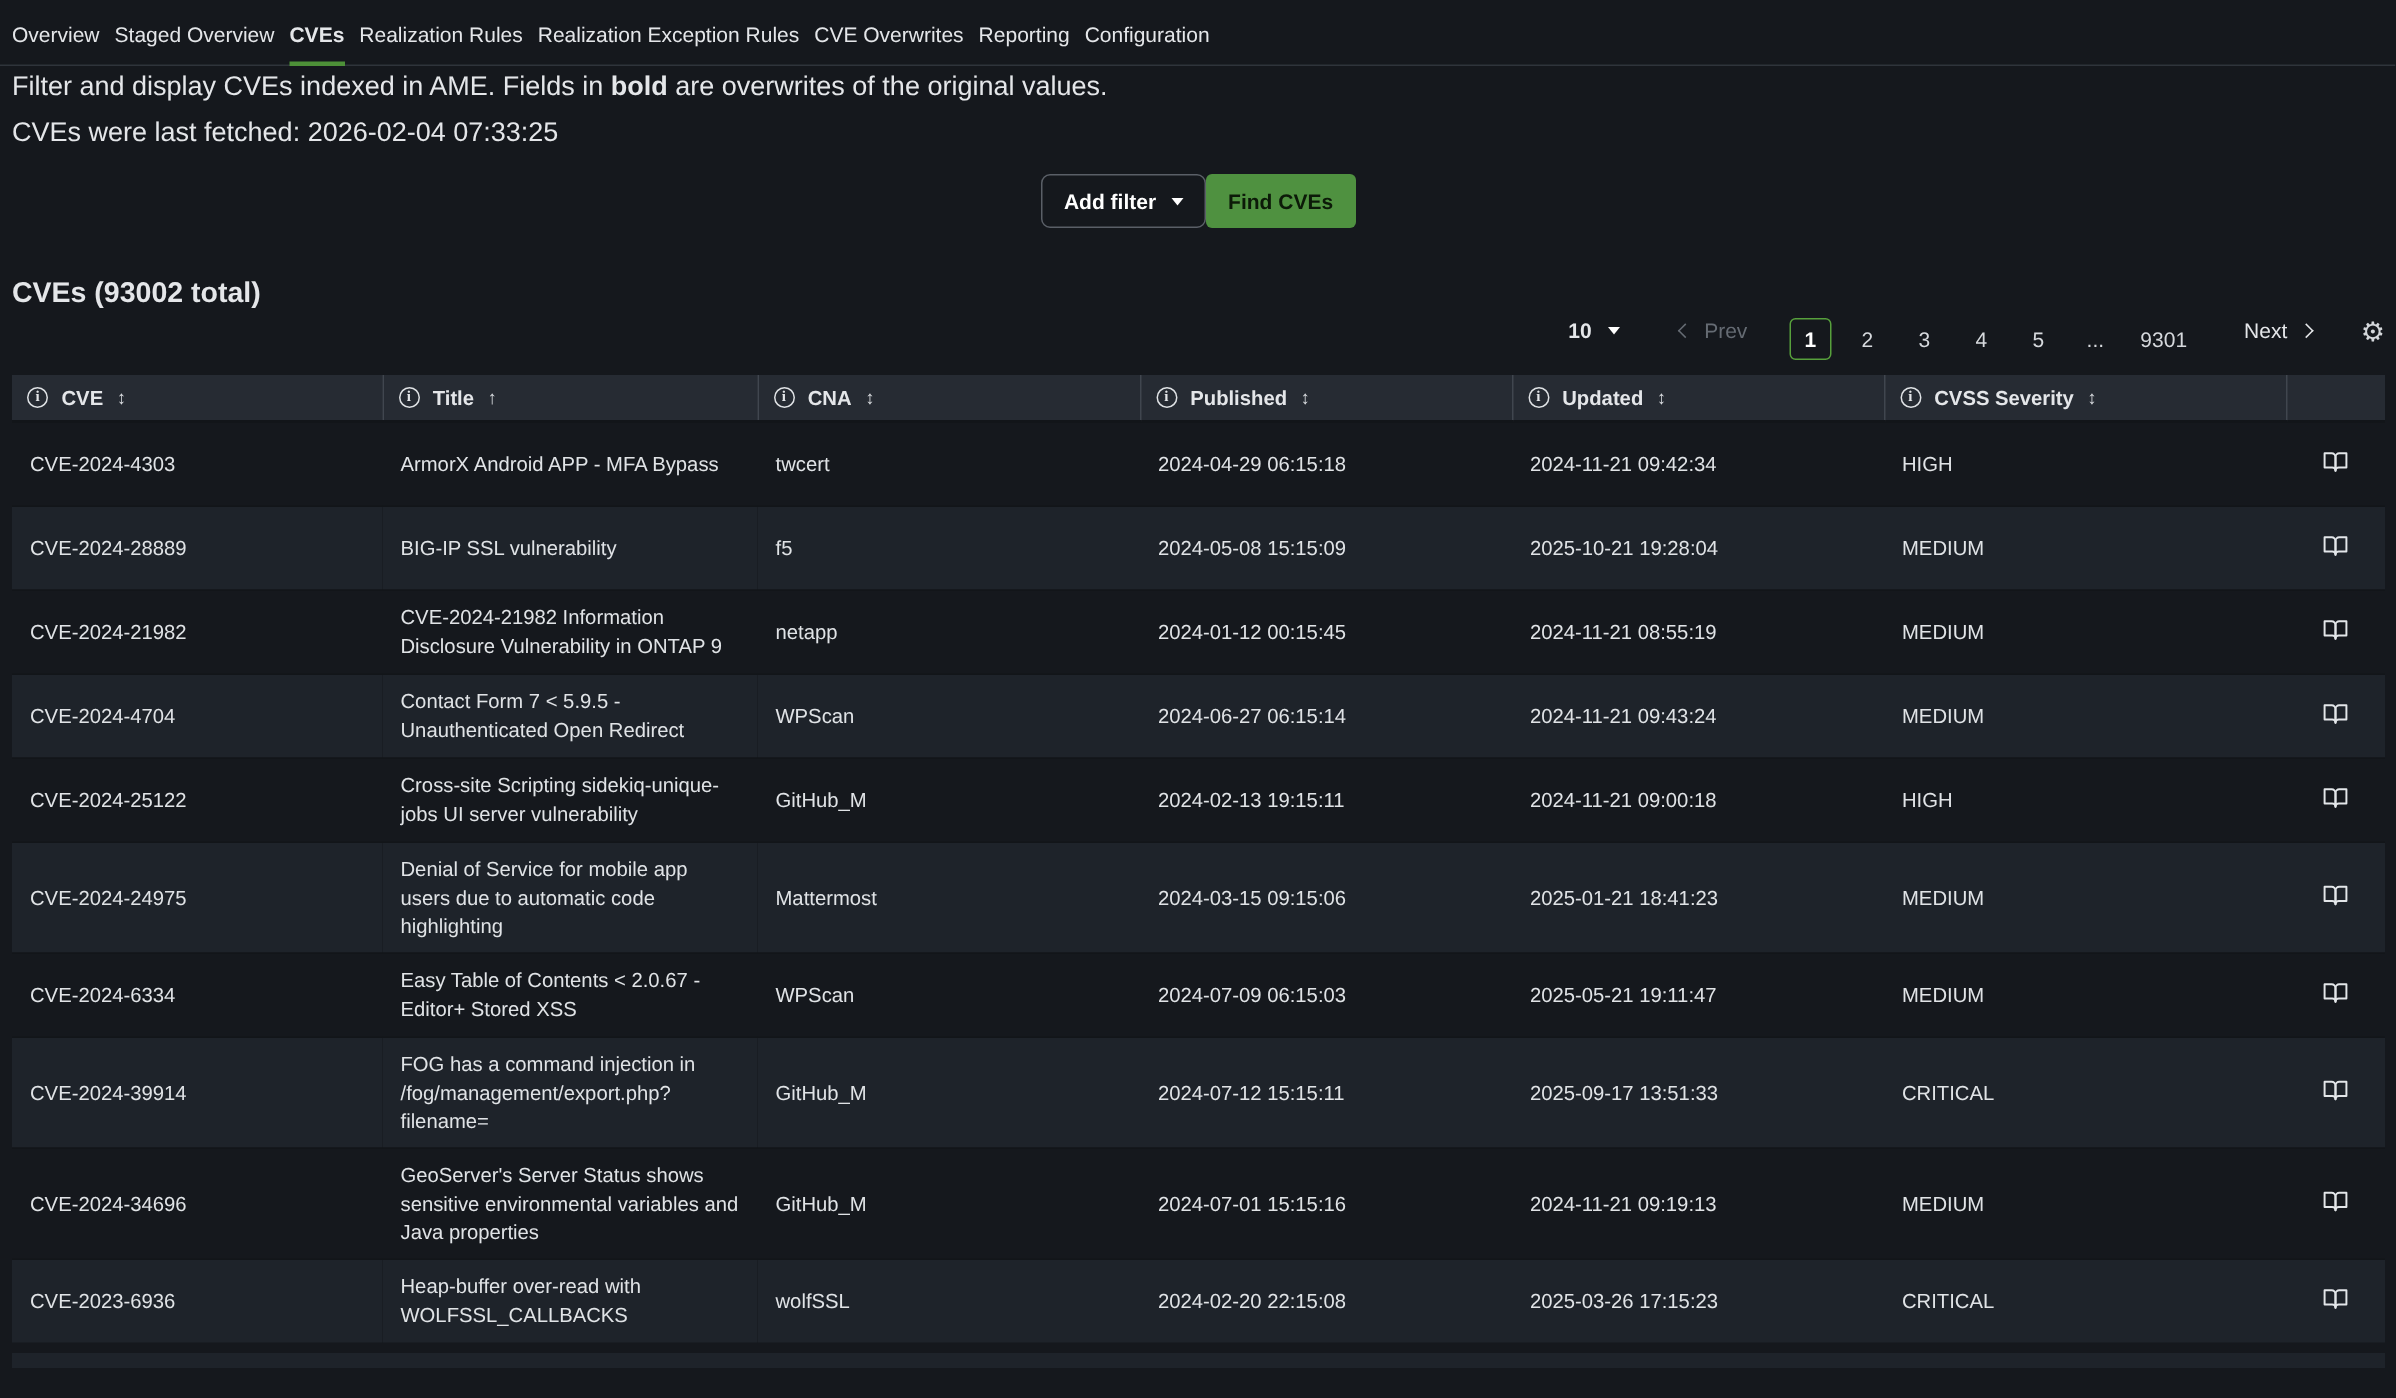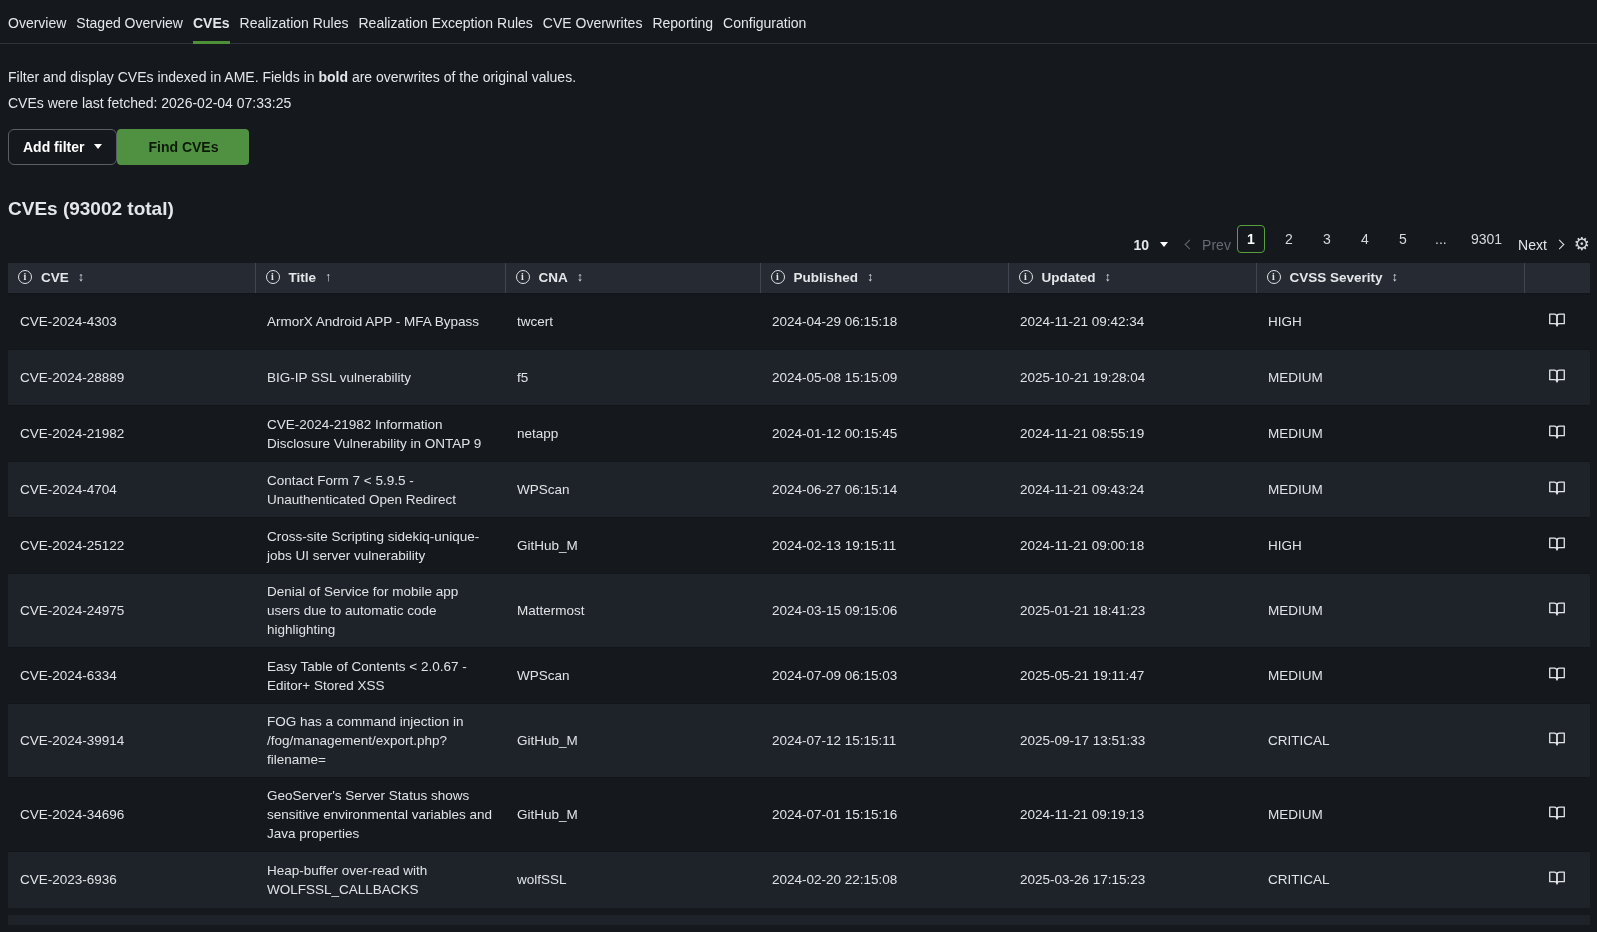--- a/index.html
+++ b/index.html
@@ -22,34 +22,34 @@
     padding:0 7px 0 8px;
   }
   
   .tabbar{position:relative;padding-top:15px}
   .tabbar .rule{position:absolute;left:-8px;right:-7px;bottom:0;height:1px;background:var(--rule)}
   .tabs{display:flex;gap:10px}
   .tab{font-size:14px;font-weight:500;color:var(--text);padding-bottom:13px;position:relative;cursor:pointer;white-space:nowrap}
   .tab.active{font-weight:700}
   .tab.active::after{content:"";position:absolute;left:0;right:0;bottom:0;height:3px;background:#4d9038;z-index:2}
   
-  .intro{margin-top:25px;font-size:14px;line-height:1.2}
+  .intro{margin-top:3px;font-size:18px;line-height:1.2}
   .intro .l2{margin-top:9px}
   .intro b{font-weight:700}
   
-  .toolbar{margin-top:17px;display:flex;justify-content:flex-start;align-items:center}
+  .toolbar{margin-top:17px;display:flex;justify-content:center;align-items:center}
   .btn-add{display:inline-flex;align-items:center;gap:10px;background:transparent;border:1px solid #5a5f67;
     border-radius:6px;color:#fff;font-weight:700;font-size:14px;padding:9px 14px;cursor:pointer;
     font-family:"Liberation Sans",sans-serif}
   .caret-down{width:0;height:0;border-left:4px solid transparent;border-right:4px solid transparent;border-top:5px solid #fff;display:inline-block}
   .btn-find{background:var(--green);color:#0c1a08;border:none;border-radius:4px;font-weight:700;font-size:14px;
-    padding:10px 31px;cursor:pointer;font-family:"Liberation Sans",sans-serif}
+    padding:10px 15px;cursor:pointer;font-family:"Liberation Sans",sans-serif}
   
   .heading{margin-top:33px;font-size:19px;font-weight:700}
-  .pagerow{display:flex;justify-content:flex-end;align-items:flex-end;margin-top:5px;font-size:14px;gap:2px}
+  .pagerow{display:flex;justify-content:flex-end;align-items:flex-start;margin-top:5px;font-size:14px;gap:24px}
   .psize{display:inline-flex;align-items:center;gap:11px;font-weight:700;margin-right:16px;cursor:pointer}
   .pag-prev{display:inline-flex;align-items:center;gap:9px;color:var(--dim);cursor:default;margin-right:4px}
   .pag-next{display:inline-flex;align-items:center;gap:9px;color:var(--text);cursor:pointer;margin-left:8px}
   .chev{display:inline-block;width:7px;height:7px;border-left:1.6px solid currentColor;border-bottom:1.6px solid currentColor}
   .chev.left{transform:rotate(45deg)}
   .chev.right{transform:rotate(225deg)}
   .page{min-width:28px;height:28px;display:inline-flex;align-items:center;justify-content:center;
     border-radius:4px;padding:0 5px;color:#d6d9dd;cursor:pointer;border:1px solid transparent}
   .page.active{border-color:var(--green-border);color:#fff;font-weight:700}
   .gear{font-size:18px;line-height:1;color:#d4d7db;margin-left:9px;cursor:pointer}

